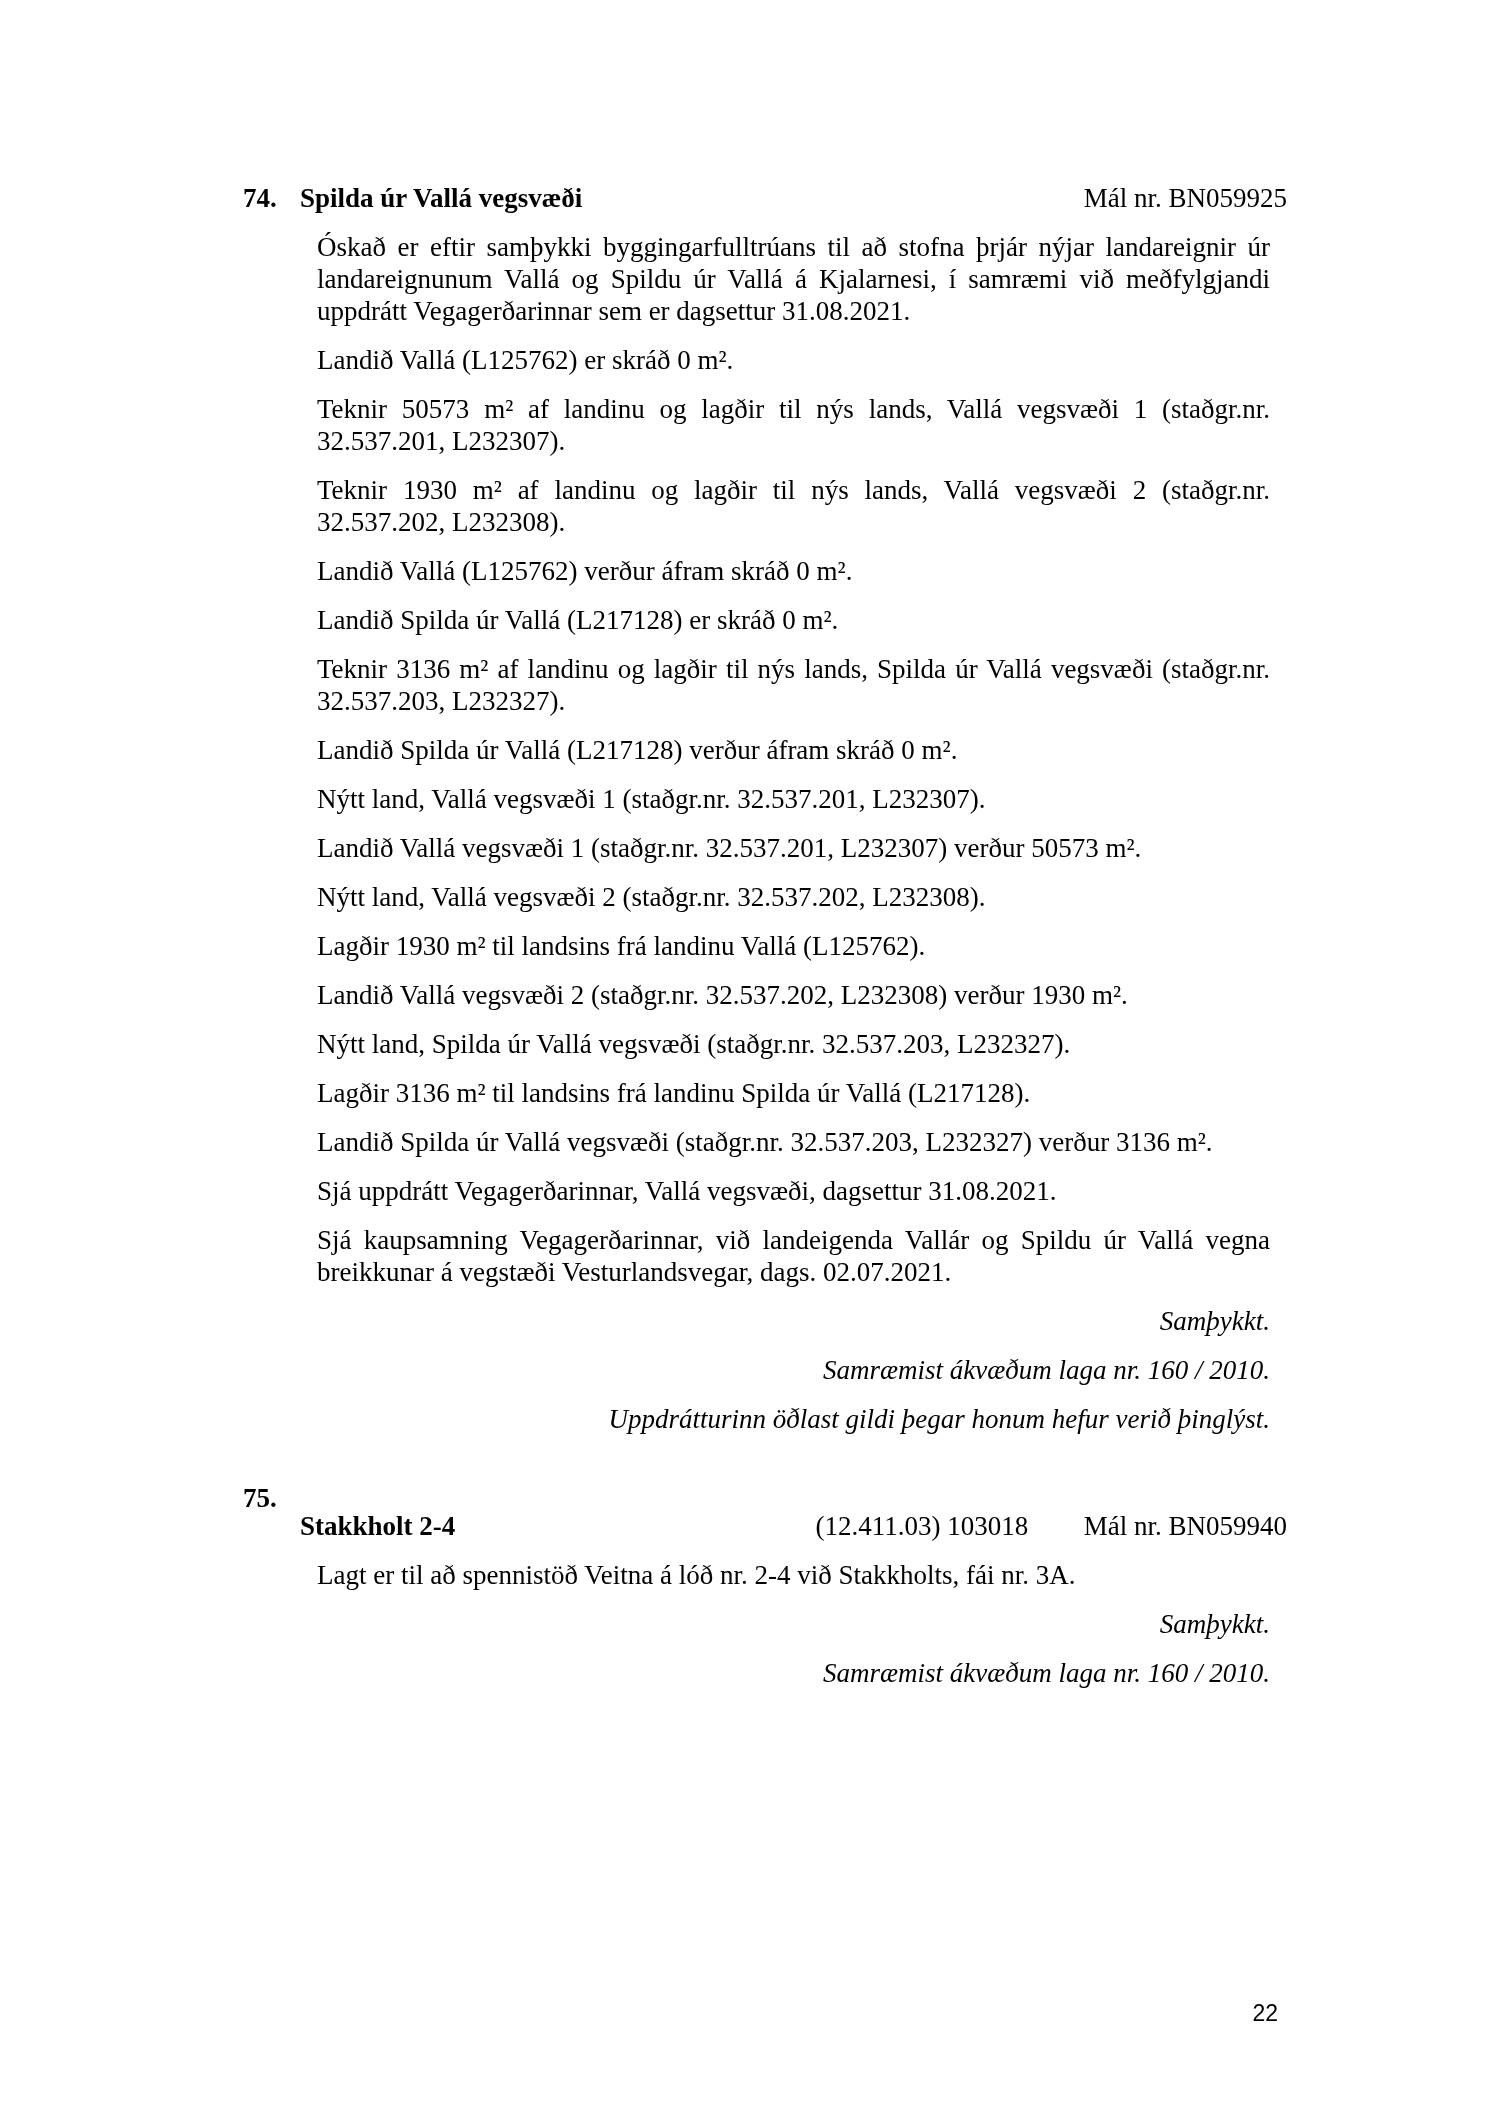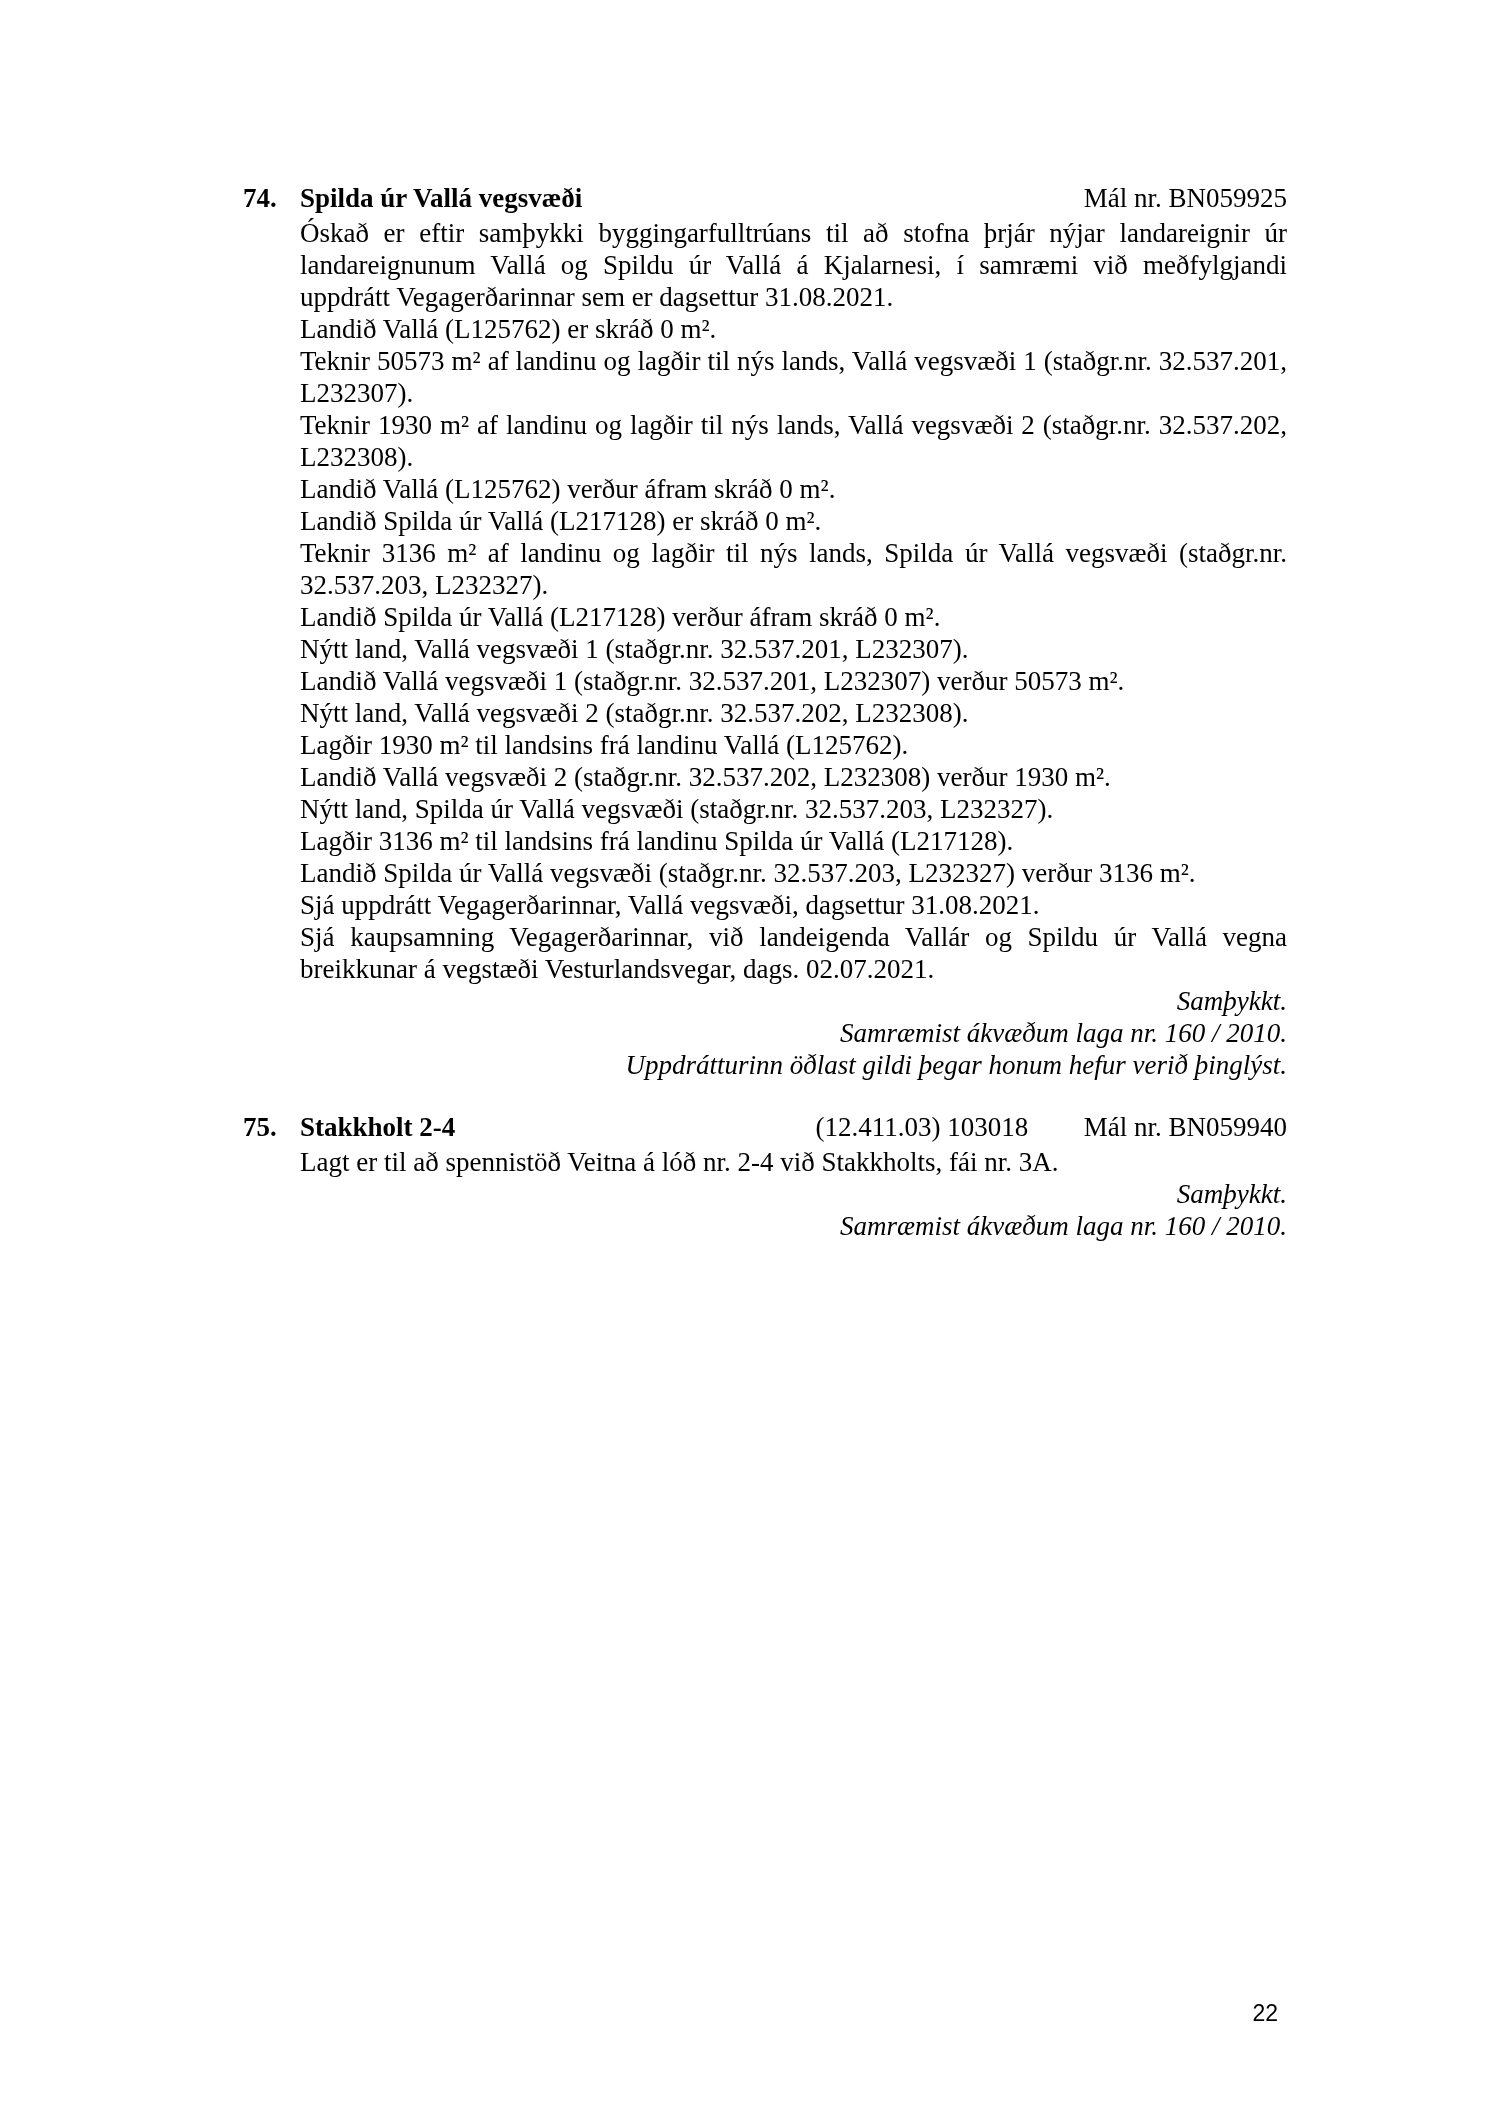--- a/index.html
+++ b/index.html
@@ -37,35 +37,36 @@
   .heading-row {
     display: flex;
     justify-content: space-between;
     font-weight: bold;
     margin-bottom: 3px;
   }
   .heading-row-3col {
     display: grid;
     grid-template-columns: 460px 1fr auto;
     margin-bottom: 3px;
+    margin-top: 28px;
   }
   .item-title {
     font-weight: bold;
   }
   .case-ref, .location-ref {
     font-weight: normal;
   }
   .location-ref {
     text-align: center;
   }
   .case-ref {
     text-align: right;
   }
   .item-body p {
-    margin: 0;
+    margin: 17px;
     text-align: justify;
     text-justify: inter-word;
   }
   .item-body p.verdict-line {
     font-style: italic;
     text-align: right;
   }
   .page-number {
     position: absolute;
     top: 1996px;

